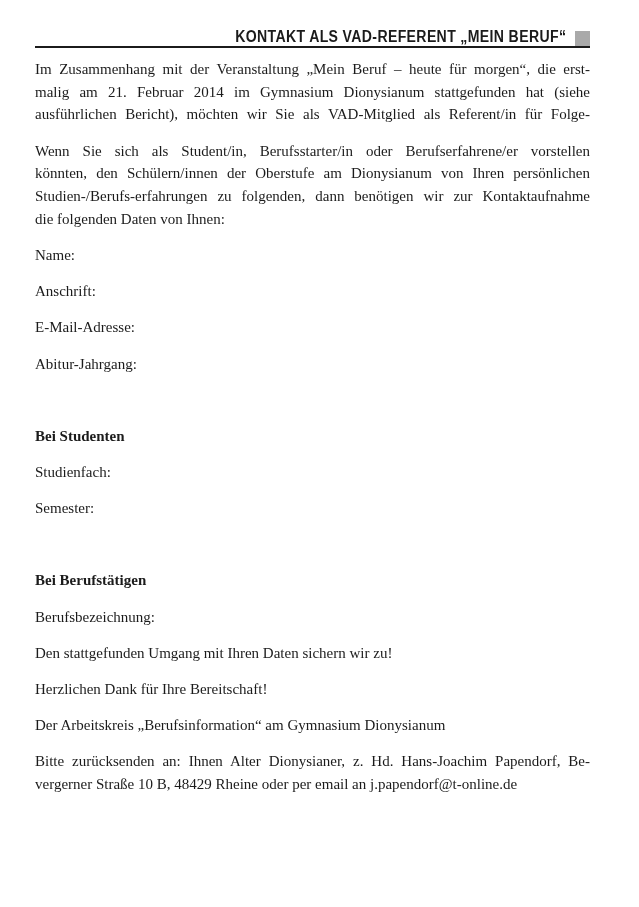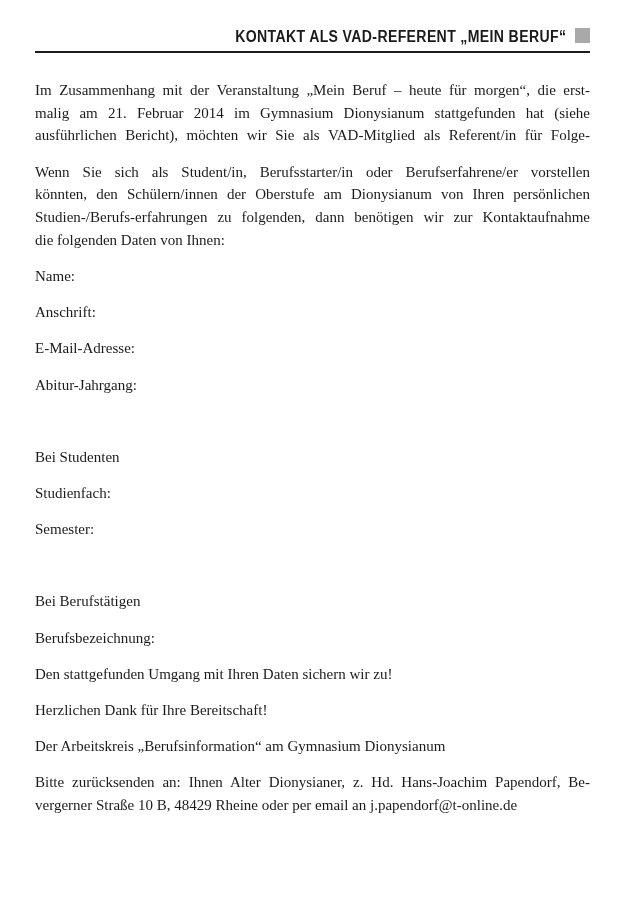--- a/index.html
+++ b/index.html
@@ -17,60 +17,59 @@
   .page {
     box-sizing: border-box;
     width: 639px;
     height: 907px;
     padding: 0 49px 0 35px;
   }
   .header {
     margin-top: 28px;
     display: flex;
     justify-content: flex-end;
-    align-items: flex-start;
+    align-items: flex-end;
     gap: 9px;
     border-bottom: 2px solid #1b1b1b;
-    padding-bottom: 5px;
   }
   .header-title {
     font-family: "Liberation Sans", sans-serif;
     font-weight: bold;
     font-size: 16px;
     letter-spacing: 0.4px;
     white-space: nowrap;
     display: inline-block;
     transform: scaleX(0.88);
     transform-origin: right center;
     color: #1b1b1b;
   }
   .header-square {
     width: 15px;
     height: 15px;
     flex: 0 0 auto;
     background: #a9a9a9;
   }
   .doc-body {
-    margin-top: 26px;
+    margin-top: 10px;
     font-size: 15px;
     line-height: 22.7px;
   }
   .para {
     margin: 0 0 13.5px 0;
   }
   .just .jline {
     text-align: justify;
     text-align-last: justify;
     white-space: nowrap;
   }
   .just .jline.last {
     text-align-last: left;
   }
   .heading {
-    font-weight: normal;
+    font-weight: bold;
   }
   .spacer {
     height: 36px;
   }
 </style>
 </head>
 <body>
 
 <div class="page">
 

